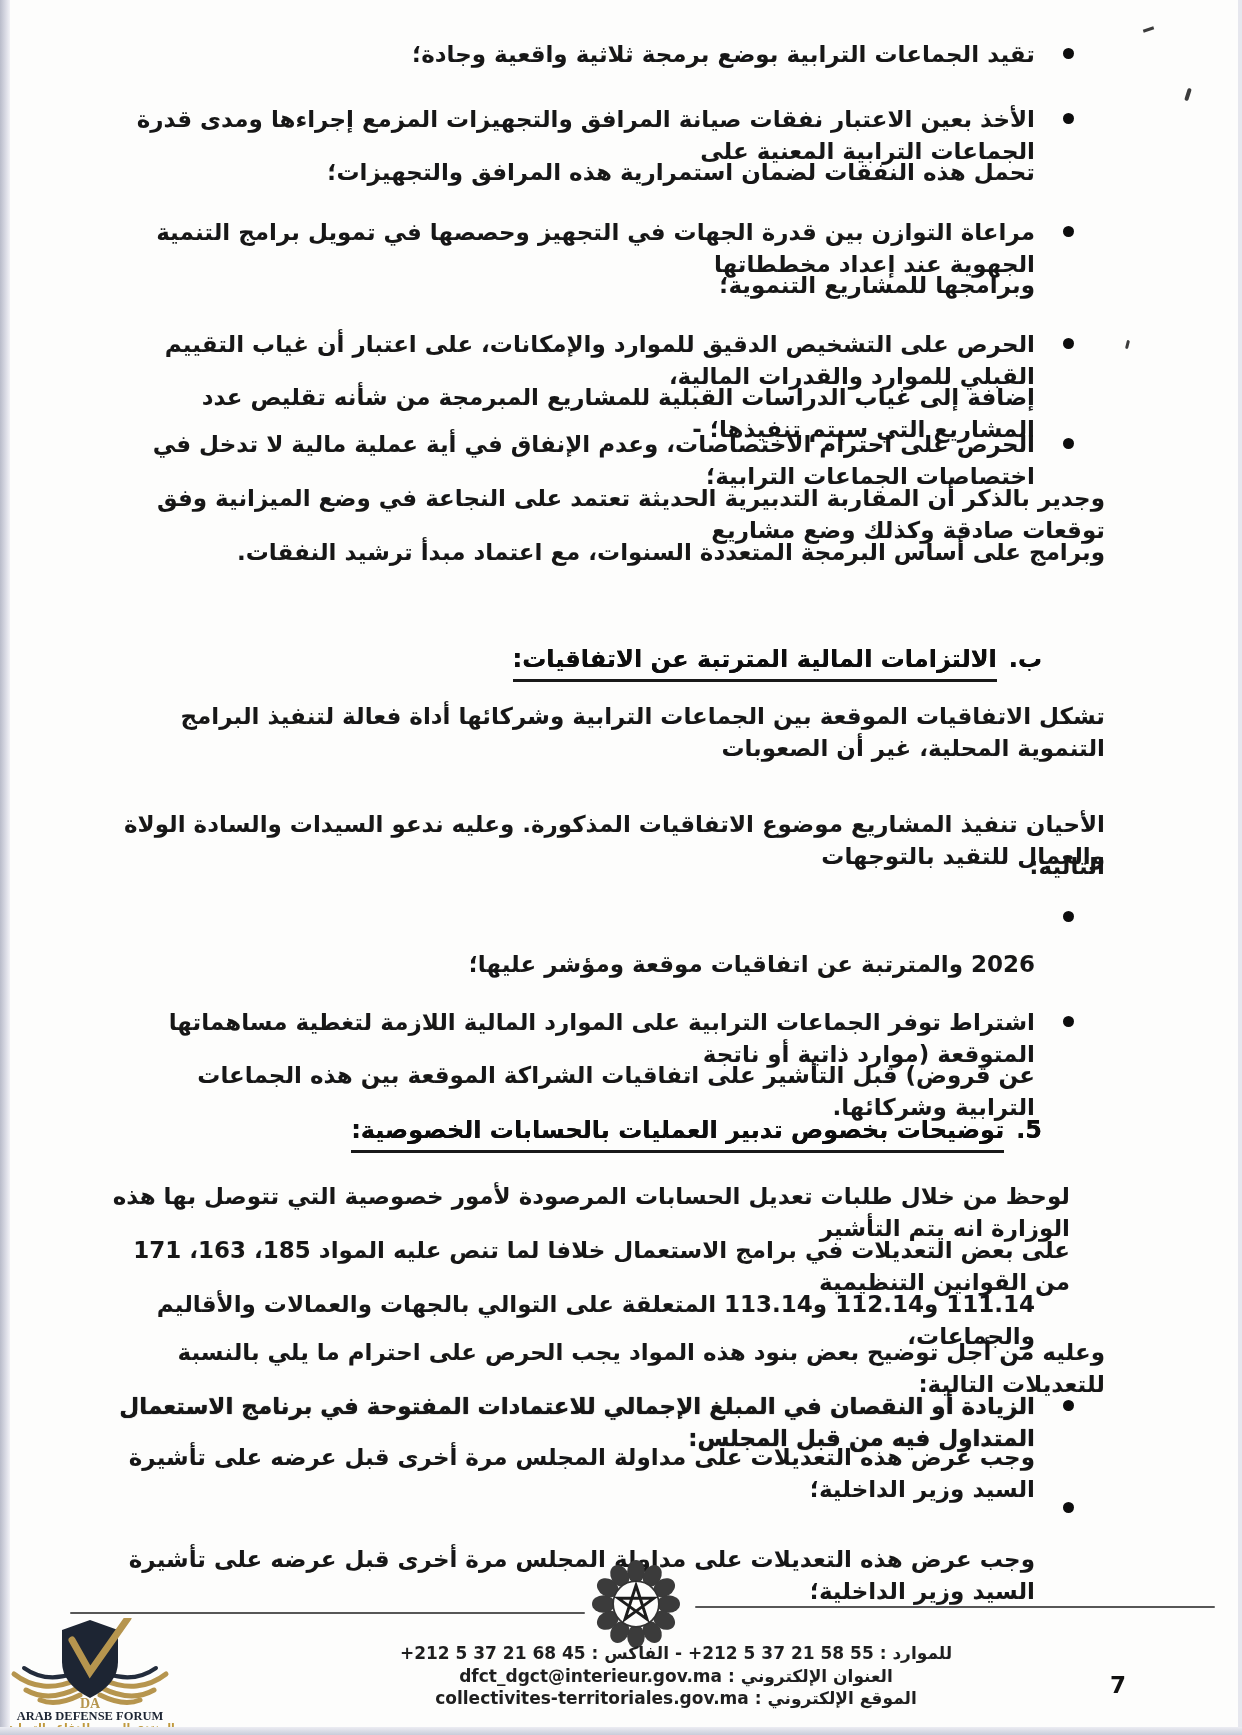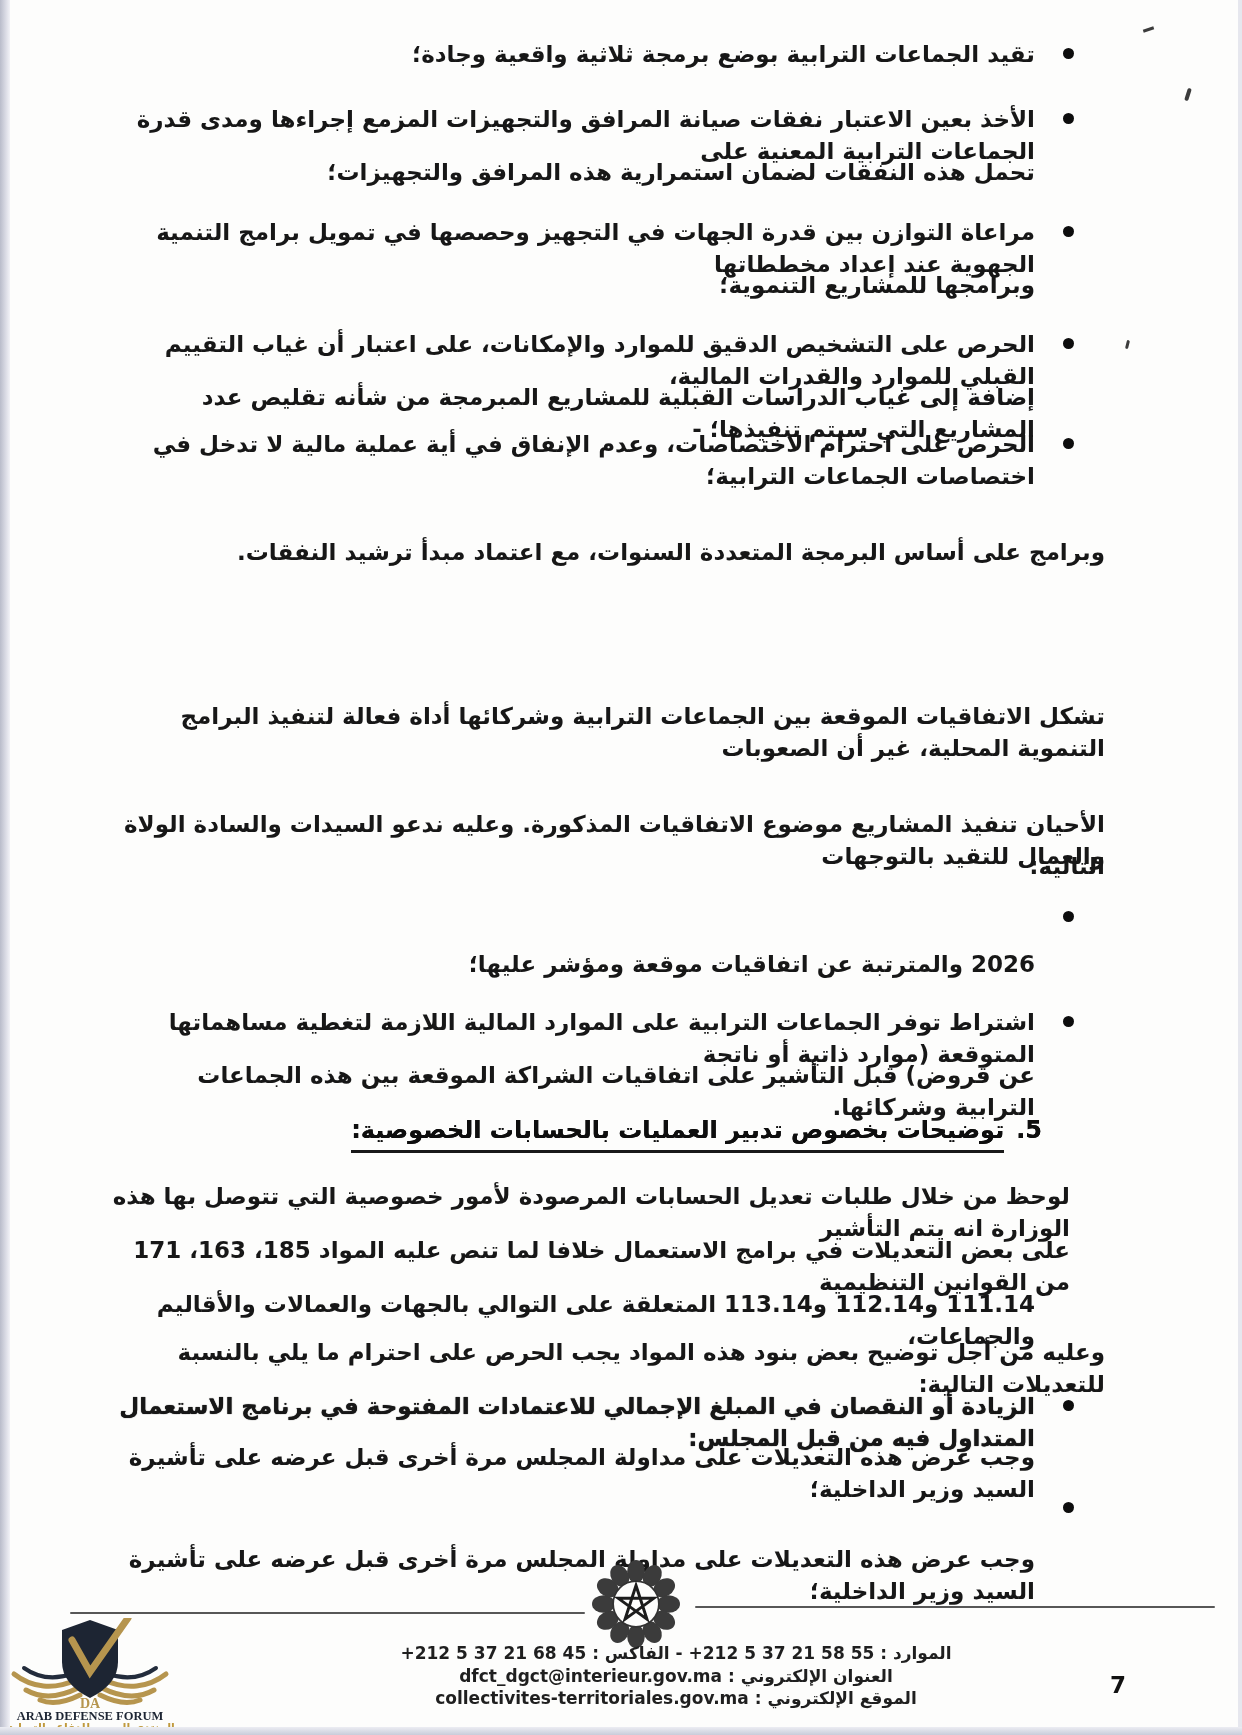--- a/index.html
+++ b/index.html
@@ -56,22 +56,26 @@
   <div class="ln bn" style="top:216px">مراعاة التوازن بين قدرة الجهات في التجهيز وحصصها في تمويل برامج التنمية الجهوية عند إعداد مخططاتها</div>
   <div class="ln bn center" style="top:269px">وبرامجها للمشاريع التنموية؛</div>
 
   <span class="dot" style="top:338px"></span>
   <div class="ln bn" style="top:328px">الحرص على التشخيص الدقيق للموارد والإمكانات، على اعتبار أن غياب التقييم القبلي للموارد والقدرات المالية،</div>
   <div class="ln bn" style="top:381px">إضافة إلى غياب الدراسات القبلية للمشاريع المبرمجة من شأنه تقليص عدد المشاريع التي سيتم تنفيذها؛ -</div>
 
   <span class="dot" style="top:438px"></span>
   <div class="ln bn" style="top:428px">الحرص على احترام الاختصاصات، وعدم الإنفاق في أية عملية مالية لا تدخل في اختصاصات الجماعات الترابية؛</div>
 
+  <div class="ln" style="top:482px">وجدير بالذكر أن المقاربة التدبيرية الحديثة تعتمد على النجاعة في وضع الميزانية وفق توقعات صادقة وكذلك وضع مشاريع</div>
   <div class="ln" style="top:536px">وبرامج على أساس البرمجة المتعددة السنوات، مع اعتماد مبدأ ترشيد النفقات.</div>
 
+  <div class="heading" style="top:645px">
+    <span class="hlabel">ب.</span><span class="u">الالتزامات المالية المترتبة عن الاتفاقيات:</span>
+  </div>
 
   <div class="ln" style="top:700px">تشكل الاتفاقيات الموقعة بين الجماعات الترابية وشركائها أداة فعالة لتنفيذ البرامج التنموية المحلية، غير أن الصعوبات</div>
   <div class="ln" style="top:808px">الأحيان تنفيذ المشاريع موضوع الاتفاقيات المذكورة. وعليه ندعو السيدات والسادة الولاة والعمال للتقيد بالتوجهات</div>
   <div class="ln" style="top:850px">التالية:</div>
 
   <span class="dot" style="top:911px"></span>
   <div class="ln bn" style="top:948px">2026 والمترتبة عن اتفاقيات موقعة ومؤشر عليها؛</div>
 
   <span class="dot" style="top:1016px"></span>
   <div class="ln bn" style="top:1006px">اشتراط توفر الجماعات الترابية على الموارد المالية اللازمة لتغطية مساهماتها المتوقعة (موارد ذاتية أو ناتجة</div>
@@ -110,21 +114,21 @@
         <ellipse cx="50" cy="13" rx="10" ry="13" transform="rotate(270 50 50)"></ellipse>
         <ellipse cx="50" cy="13" rx="10" ry="13" transform="rotate(300 50 50)"></ellipse>
         <ellipse cx="50" cy="13" rx="10" ry="13" transform="rotate(330 50 50)"></ellipse>
       </g>
       <circle cx="50" cy="50" r="26" fill="#fdfdfc" stroke="#333" stroke-width="2"></circle>
       <path d="M50 29 L62.4 67.2 L29.9 43.6 L70.1 43.6 L37.6 67.2 Z" fill="none" stroke="#1c1c1c" stroke-width="3.4" stroke-linejoin="miter"></path>
     </svg>
   </div>
 
   <div class="footer-line" style="top:1642px">
-    <span>الموارد :</span>
+    <span>للموارد :</span>
     <span class="ltr">+212 5 37 21 58 55</span>
     <span>-</span>
     <span>الفاكس :</span>
     <span class="ltr">+212 5 37 21 68 45</span>
   </div>
   <div class="footer-line" style="top:1665px">
     <span>العنوان الإلكتروني :</span>
     <span class="ltr">dfct_dgct@interieur.gov.ma</span>
   </div>
   <div class="footer-line" style="top:1687px">

